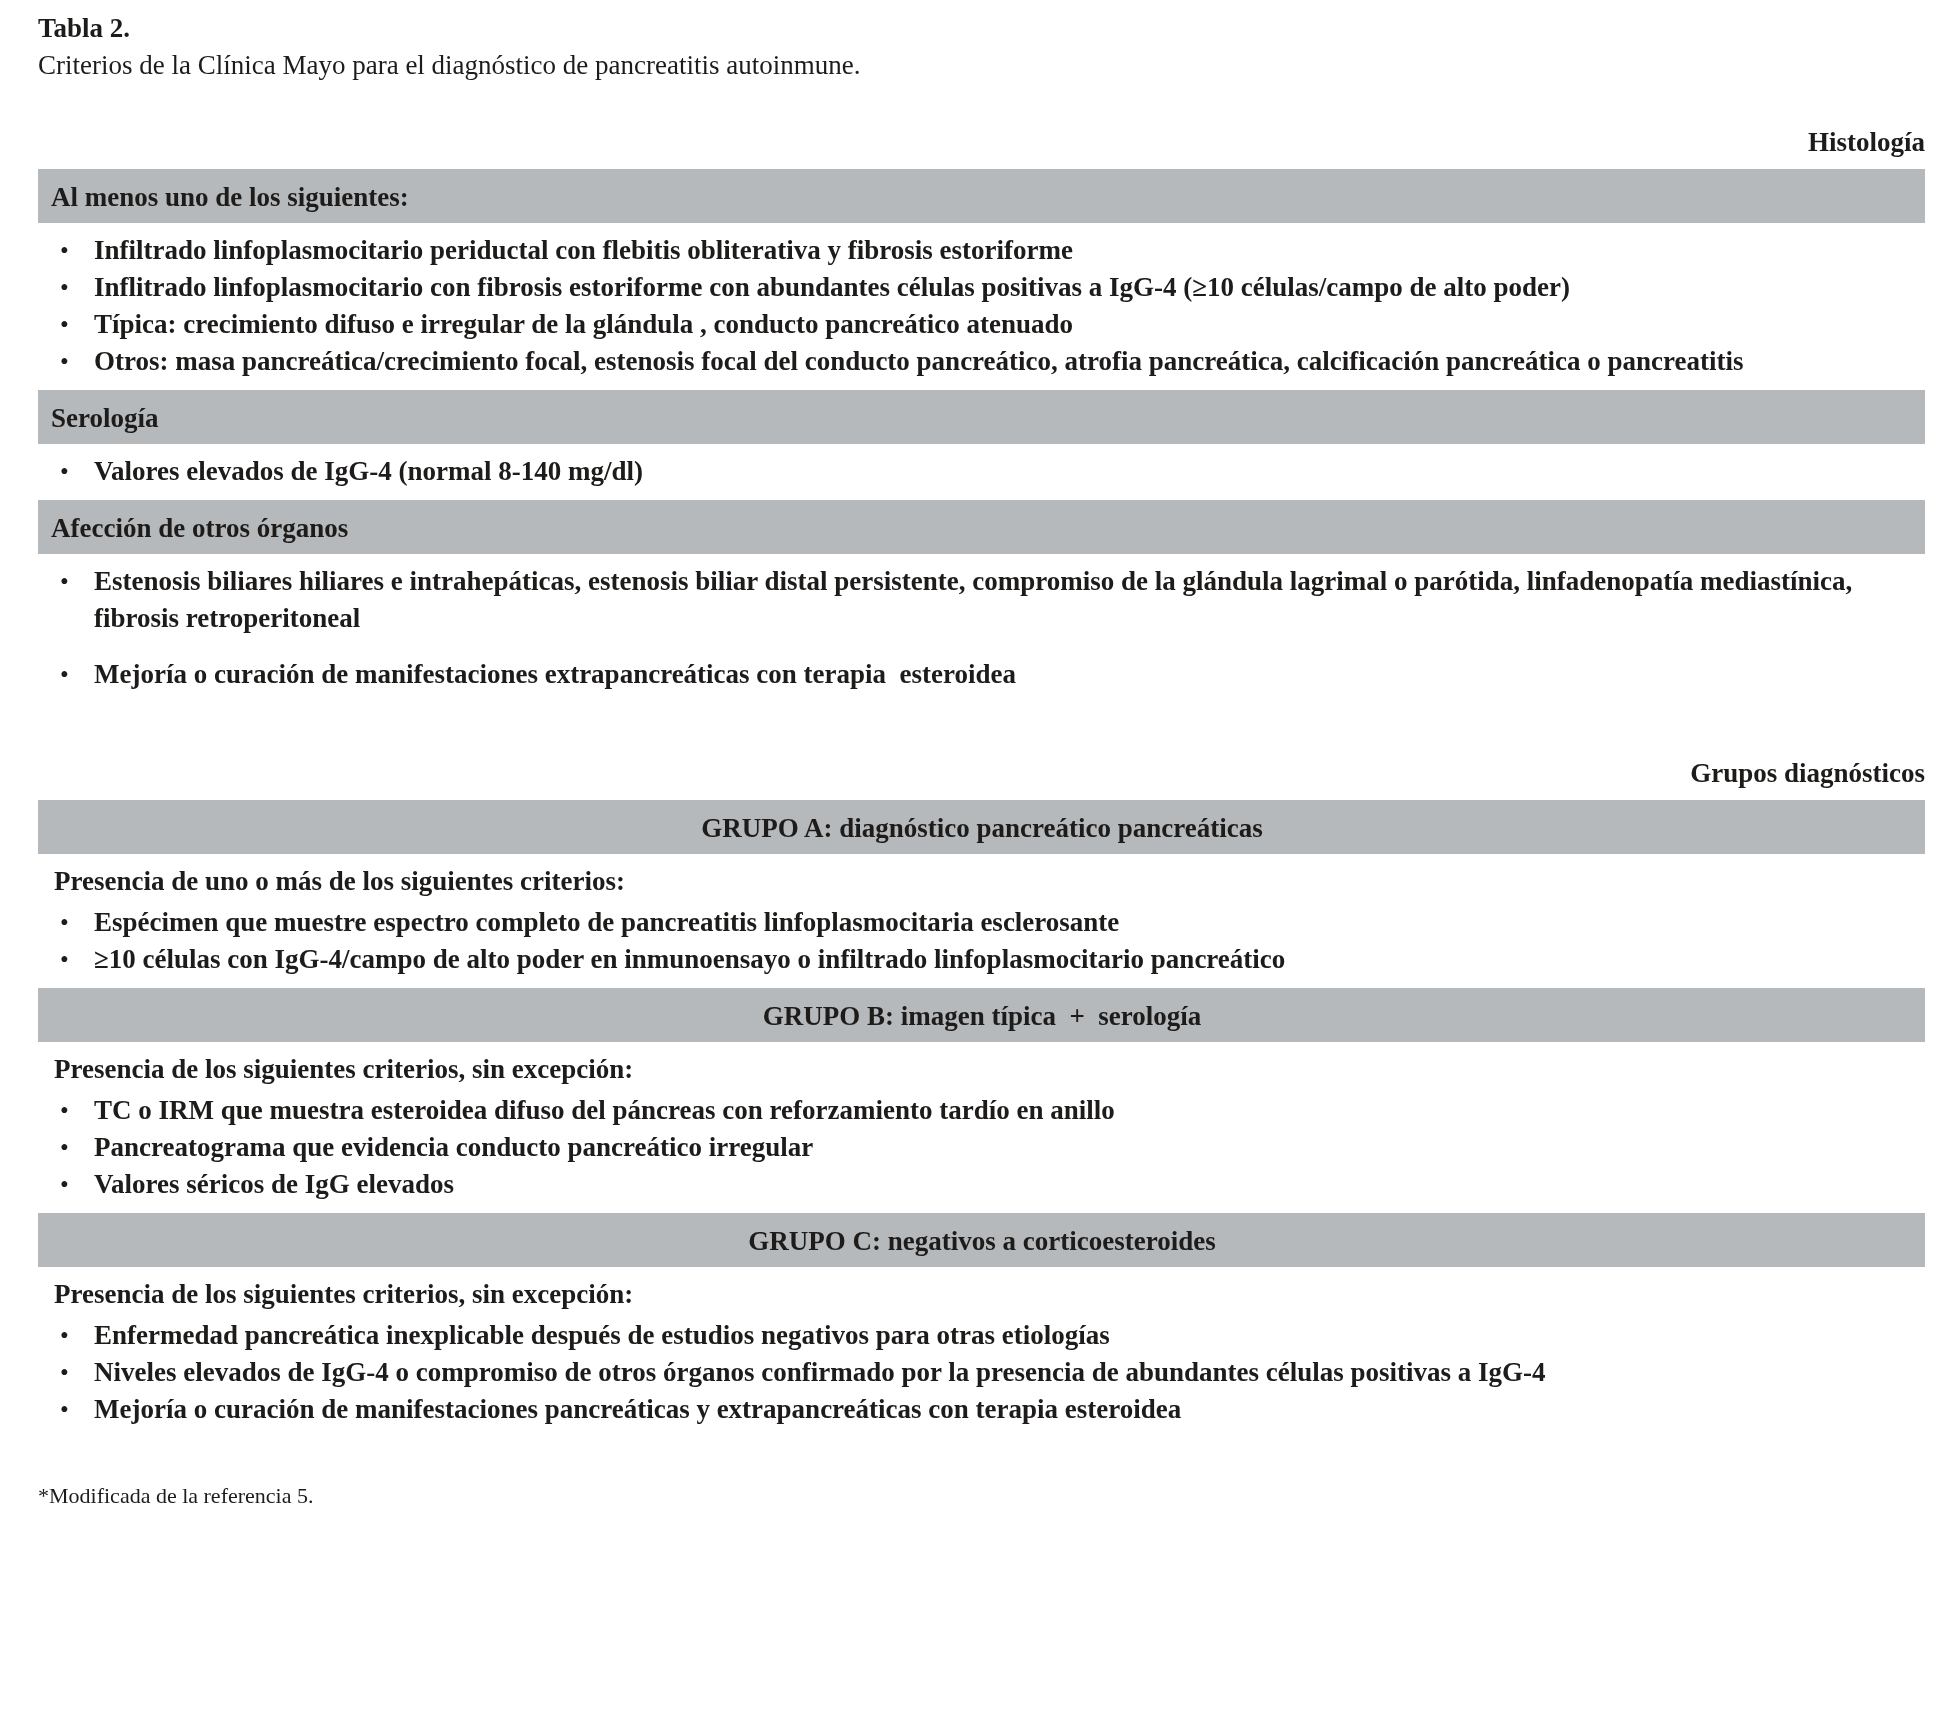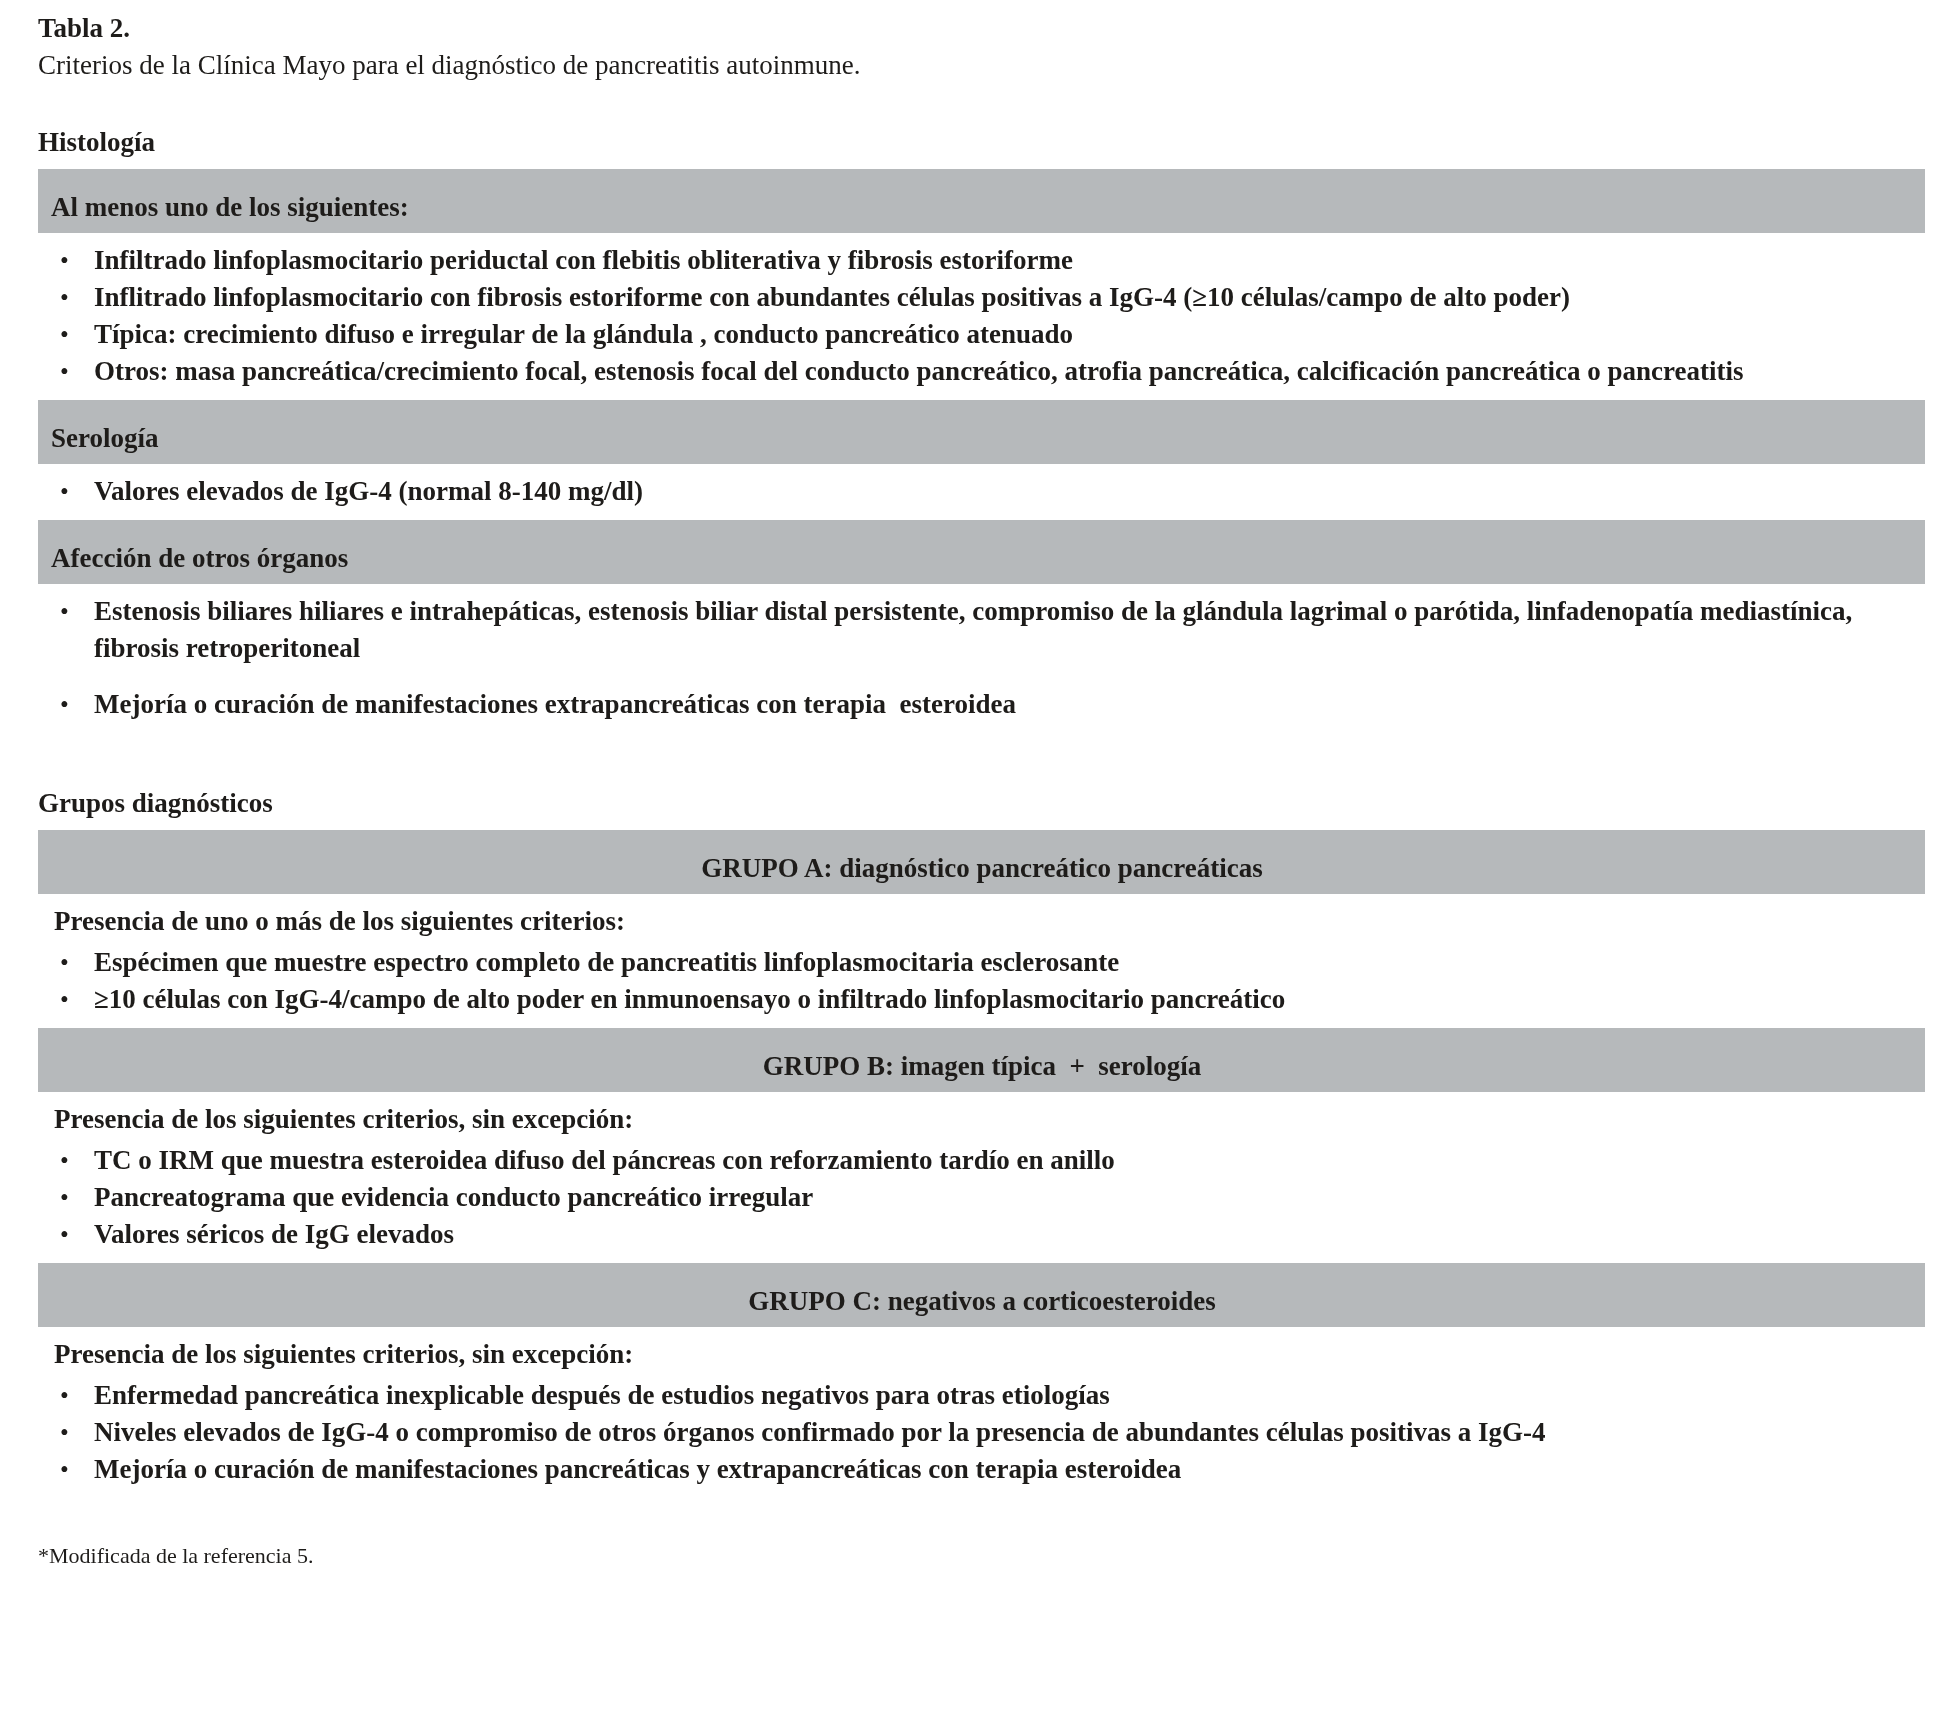--- a/index.html
+++ b/index.html
@@ -12,31 +12,31 @@
     font-family: "Liberation Serif", "DejaVu Serif", serif;
     font-size: 27px;
     line-height: 37px;
     padding: 10px 33px 0 38px;
     overflow: hidden;
   }
   .pre { white-space: pre-wrap; font-weight: bold; }
   .title { font-weight: bold; }
   .subtitle { }
   .center-heading {
-    text-align: left;
+    text-align: right;
     font-weight: bold;
     margin-top: 40px;
     margin-bottom: 8px;
   }
   .center-heading.first { margin-top: 40px; }
   .center-heading.groups { margin-top: 52px; }
   .bar {
     background: #b6b9bb;
     font-weight: bold;
-    padding: 20px 12px 7px 13px;
+    padding: 10px 12px 7px 13px;
     margin: 0 0 0 0;
   }
   .bar.center { text-align: center; }
   .bullets { padding: 9px 0 10px 0; }
   .bullet-row {
     display: flex;
     align-items: flex-start;
   }
   .bullet-dot {
     flex: 0 0 auto;

